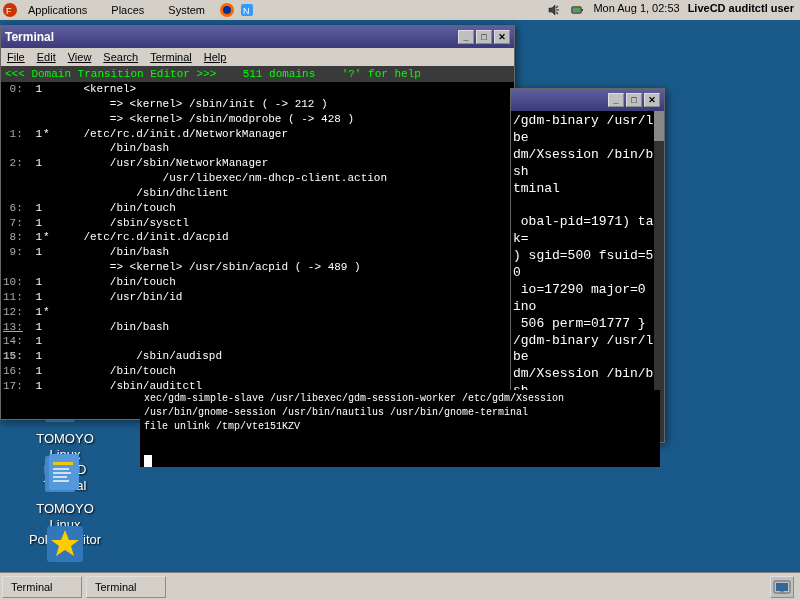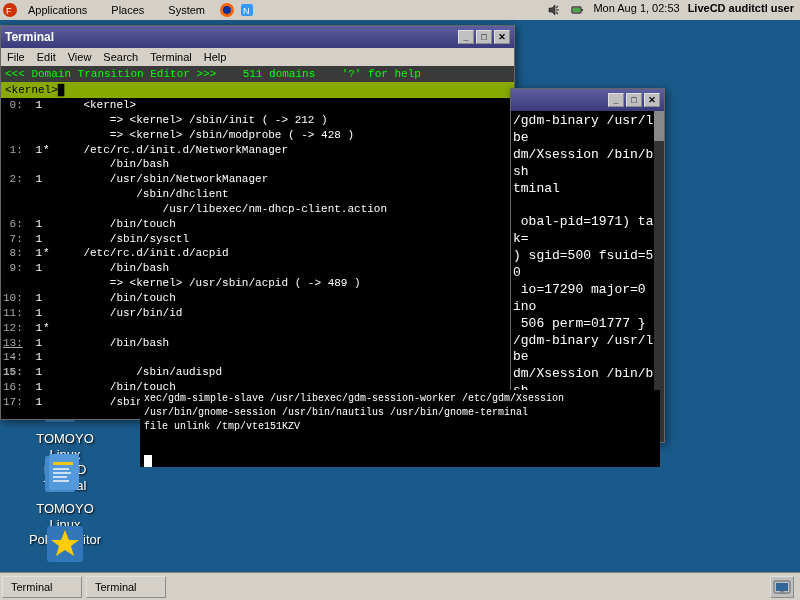--- a/index.html
+++ b/index.html
@@ -119,20 +119,21 @@
       align-items: center;
       font-family: Arial, sans-serif;
       font-size: 11px;
       color: #000;
     }
     .menu-bar span {
       padding: 0 6px;
       height: 24px;
       display: flex; align-items: center;
       cursor: pointer;
+      text-decoration: underline;
     }
     .terminal-body {
       background: #000;
       color: #fff;
       font-size: 11px;
       font-family: 'Courier New', monospace;
       padding: 0;
       overflow: hidden;
       height: calc(100% - 40px);
     }
@@ -370,32 +371,29 @@
   <div class="menu-bar">
     <span>File</span>
     <span>Edit</span>
     <span>View</span>
     <span>Search</span>
     <span>Terminal</span>
     <span>Help</span>
   </div>
   <div class="terminal-body">
     <div class="dte-header">&lt;&lt;&lt; Domain Transition Editor &gt;&gt;&gt;    511 domains    '?' for help</div>
-    <div style="background:#88aa00; color:#000; padding:2px 4px; font-size:11px; font-family:'Courier New',monospace;">
-      <span>&lt;kernel&gt;█</span>
-    </div>
     <div class="term-content">
       <div class="term-row"><span style="color:#aaa;min-width:26px;display:inline-block;"> 0:</span><span style="min-width:14px;display:inline-block;"> 1</span><span style="min-width:14px;display:inline-block;"></span><span>&nbsp;&nbsp;&nbsp;&nbsp;&lt;kernel&gt;</span></div>
       <div class="term-row"><span style="min-width:26px;display:inline-block;"></span><span style="min-width:14px;display:inline-block;"></span><span style="min-width:14px;display:inline-block;"></span><span>&nbsp;&nbsp;&nbsp;&nbsp;&nbsp;&nbsp;&nbsp;&nbsp;=&gt; &lt;kernel&gt; /sbin/init ( -&gt; 212 )</span></div>
       <div class="term-row"><span style="min-width:26px;display:inline-block;"></span><span style="min-width:14px;display:inline-block;"></span><span style="min-width:14px;display:inline-block;"></span><span>&nbsp;&nbsp;&nbsp;&nbsp;&nbsp;&nbsp;&nbsp;&nbsp;=&gt; &lt;kernel&gt; /sbin/modprobe ( -&gt; 428 )</span></div>
       <div class="term-row"><span style="color:#aaa;min-width:26px;display:inline-block;"> 1:</span><span style="min-width:14px;display:inline-block;"> 1</span><span style="min-width:14px;display:inline-block;">*</span><span>&nbsp;&nbsp;&nbsp;&nbsp;/etc/rc.d/init.d/NetworkManager</span></div>
       <div class="term-row"><span style="min-width:26px;display:inline-block;"></span><span style="min-width:14px;display:inline-block;"></span><span style="min-width:14px;display:inline-block;"></span><span>&nbsp;&nbsp;&nbsp;&nbsp;&nbsp;&nbsp;&nbsp;&nbsp;/bin/bash</span></div>
       <div class="term-row"><span style="color:#aaa;min-width:26px;display:inline-block;"> 2:</span><span style="min-width:14px;display:inline-block;"> 1</span><span style="min-width:14px;display:inline-block;"></span><span>&nbsp;&nbsp;&nbsp;&nbsp;&nbsp;&nbsp;&nbsp;&nbsp;/usr/sbin/NetworkManager</span></div>
+      <div class="term-row"><span style="min-width:26px;display:inline-block;"></span><span style="min-width:14px;display:inline-block;"></span><span style="min-width:14px;display:inline-block;"></span><span>&nbsp;&nbsp;&nbsp;&nbsp;&nbsp;&nbsp;&nbsp;&nbsp;&nbsp;&nbsp;&nbsp;&nbsp;&nbsp;&nbsp;&nbsp;&nbsp;/usr/libexec/nm-dhcp-client.action</span></div>
       <div class="term-row"><span style="min-width:26px;display:inline-block;"></span><span style="min-width:14px;display:inline-block;"></span><span style="min-width:14px;display:inline-block;"></span><span>&nbsp;&nbsp;&nbsp;&nbsp;&nbsp;&nbsp;&nbsp;&nbsp;&nbsp;&nbsp;&nbsp;&nbsp;/sbin/dhclient</span></div>
-      <div class="term-row"><span style="min-width:26px;display:inline-block;"></span><span style="min-width:14px;display:inline-block;"></span><span style="min-width:14px;display:inline-block;"></span><span>&nbsp;&nbsp;&nbsp;&nbsp;&nbsp;&nbsp;&nbsp;&nbsp;&nbsp;&nbsp;&nbsp;&nbsp;&nbsp;&nbsp;&nbsp;&nbsp;/usr/libexec/nm-dhcp-client.action</span></div>
       <div class="term-row"><span style="color:#aaa;min-width:26px;display:inline-block;"> 6:</span><span style="min-width:14px;display:inline-block;"> 1</span><span style="min-width:14px;display:inline-block;"></span><span>&nbsp;&nbsp;&nbsp;&nbsp;&nbsp;&nbsp;&nbsp;&nbsp;/bin/touch</span></div>
       <div class="term-row"><span style="color:#aaa;min-width:26px;display:inline-block;"> 7:</span><span style="min-width:14px;display:inline-block;"> 1</span><span style="min-width:14px;display:inline-block;"></span><span>&nbsp;&nbsp;&nbsp;&nbsp;&nbsp;&nbsp;&nbsp;&nbsp;/sbin/sysctl</span></div>
       <div class="term-row"><span style="color:#aaa;min-width:26px;display:inline-block;"> 8:</span><span style="min-width:14px;display:inline-block;"> 1</span><span style="min-width:14px;display:inline-block;">*</span><span>&nbsp;&nbsp;&nbsp;&nbsp;/etc/rc.d/init.d/acpid</span></div>
       <div class="term-row"><span style="color:#aaa;min-width:26px;display:inline-block;"> 9:</span><span style="min-width:14px;display:inline-block;"> 1</span><span style="min-width:14px;display:inline-block;"></span><span>&nbsp;&nbsp;&nbsp;&nbsp;&nbsp;&nbsp;&nbsp;&nbsp;/bin/bash</span></div>
       <div class="term-row"><span style="min-width:26px;display:inline-block;"></span><span style="min-width:14px;display:inline-block;"></span><span style="min-width:14px;display:inline-block;"></span><span>&nbsp;&nbsp;&nbsp;&nbsp;&nbsp;&nbsp;&nbsp;&nbsp;=&gt; &lt;kernel&gt; /usr/sbin/acpid ( -&gt; 489 )</span></div>
       <div class="term-row"><span style="color:#aaa;min-width:26px;display:inline-block;">10:</span><span style="min-width:14px;display:inline-block;"> 1</span><span style="min-width:14px;display:inline-block;"></span><span>&nbsp;&nbsp;&nbsp;&nbsp;&nbsp;&nbsp;&nbsp;&nbsp;/bin/touch</span></div>
       <div class="term-row"><span style="color:#aaa;min-width:26px;display:inline-block;">11:</span><span style="min-width:14px;display:inline-block;"> 1</span><span style="min-width:14px;display:inline-block;"></span><span>&nbsp;&nbsp;&nbsp;&nbsp;&nbsp;&nbsp;&nbsp;&nbsp;/usr/bin/id</span></div>
       <div class="term-row"><span style="color:#aaa;min-width:26px;display:inline-block;">12:</span><span style="min-width:14px;display:inline-block;"> 1</span><span style="min-width:14px;display:inline-block;">*</span></div>
       <div class="term-row"><span style="color:#aaa;min-width:26px;display:inline-block;text-decoration:underline;">13:</span><span style="min-width:14px;display:inline-block;"> 1</span><span style="min-width:14px;display:inline-block;"></span><span>&nbsp;&nbsp;&nbsp;&nbsp;&nbsp;&nbsp;&nbsp;&nbsp;/bin/bash</span></div>
       <div class="term-row"><span style="color:#aaa;min-width:26px;display:inline-block;">14:</span><span style="min-width:14px;display:inline-block;"> 1</span><span style="min-width:14px;display:inline-block;"></span></div>

